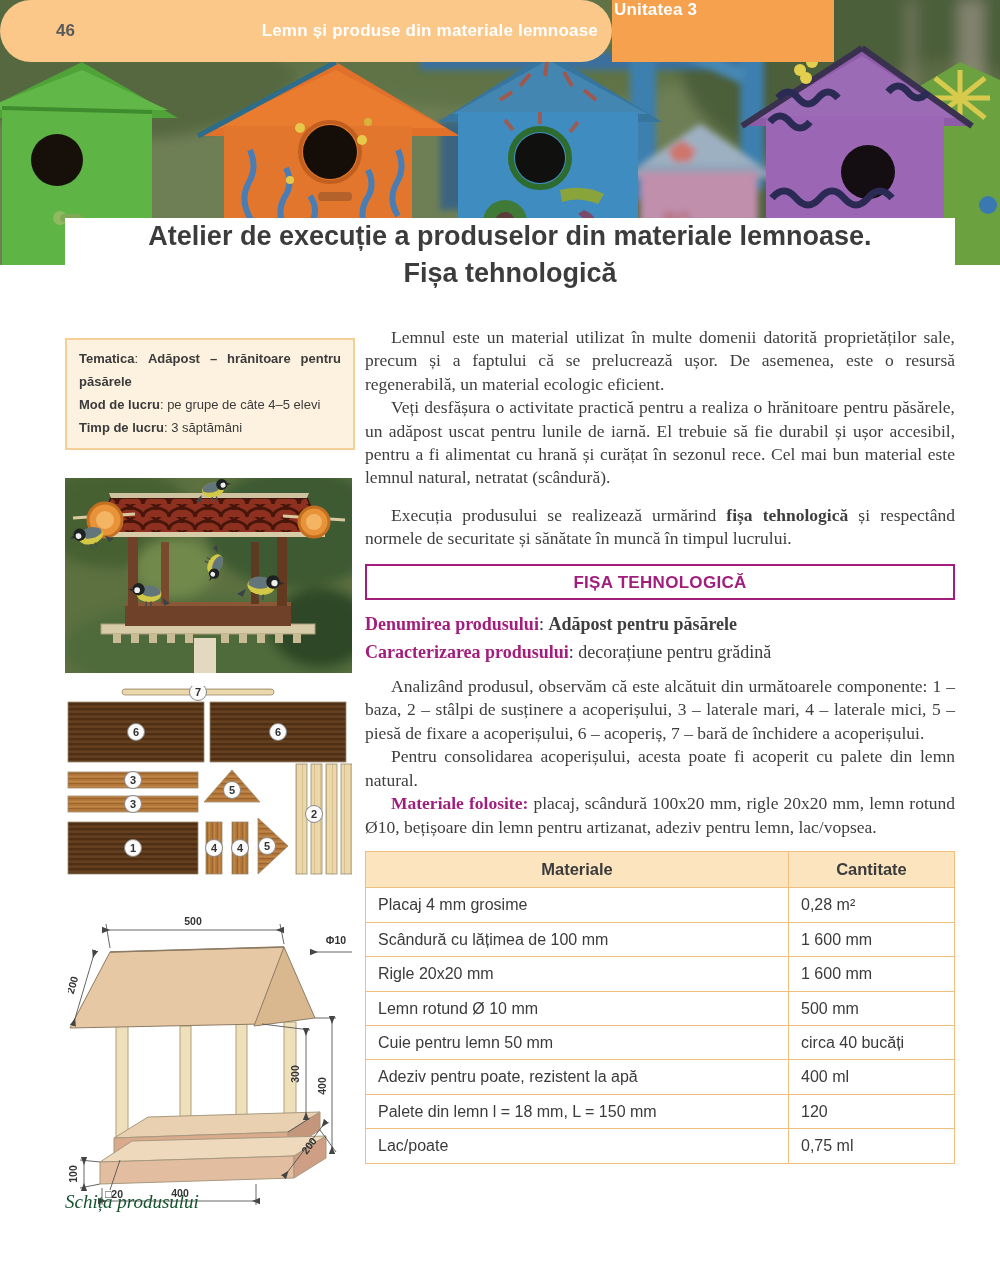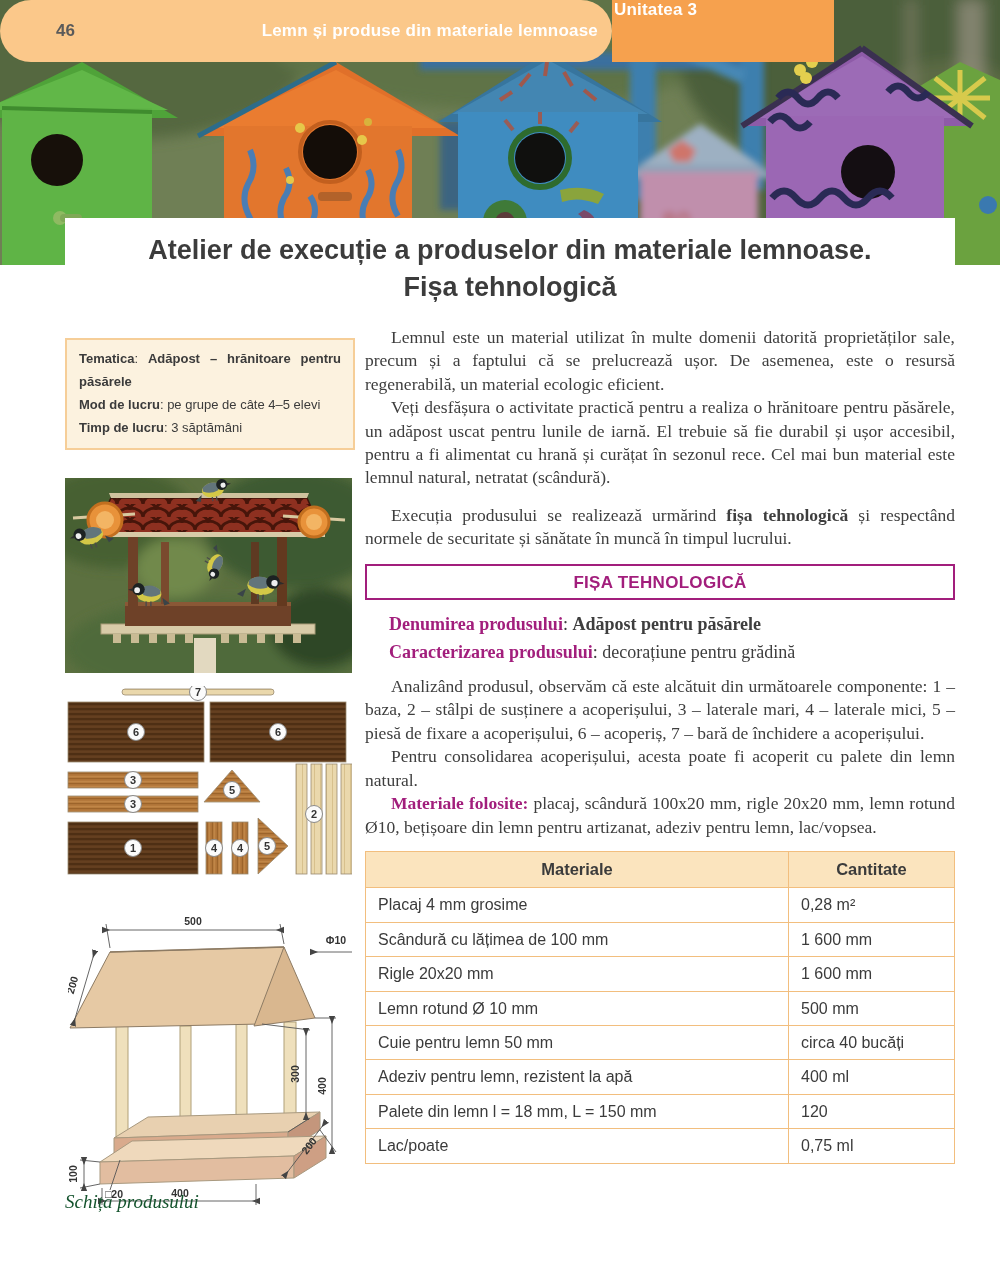--- a/index.html
+++ b/index.html
@@ -12,21 +12,21 @@
   .bar-light{position:absolute;left:0;top:0;width:612px;height:62px;background:#fbc88a;
              display:flex;align-items:center;justify-content:flex-end;padding-right:14px;box-sizing:border-box;border-radius:31px;}
   .bar-dark{position:absolute;left:612px;top:0;width:222px;height:62px;background:#f6a14e;
             display:flex;align-items:flex-start;padding-left:2px;box-sizing:border-box;}
   .page-num{position:absolute;left:56px;top:0;height:62px;display:flex;align-items:center;
             color:#5a5a5a;font-weight:bold;font-size:17px;}
   .bar-title,.bar-unit{color:#ffffff;font-weight:bold;font-size:17px;letter-spacing:.2px;}
 
   
   .title-card{position:absolute;left:65px;top:218px;width:890px;height:100px;background:#ffffff;
-              display:flex;flex-direction:column;align-items:center;justify-content:flex-start;padding-top:14px;box-sizing:border-box;}
+              display:flex;flex-direction:column;align-items:center;justify-content:flex-start;box-sizing:border-box;}
   .title-card h1{margin:0;font-size:27px;line-height:37px;color:#3c3c3c;text-align:center;font-weight:bold;}
 
   
   .info-box{position:absolute;left:65px;top:338px;width:290px;box-sizing:border-box;
             background:#fcf2df;border:2px solid #f6ce98;padding:7px 12px 9px;color:#3b3b3b;
             font-size:13px;line-height:23px;}
   .info-box p{margin:0;text-align:justify;}
   .fig{position:absolute;}
   .fig svg{display:block;}
   .feeder-fig{left:65px;top:478px;}
@@ -39,21 +39,21 @@
   .article{position:absolute;left:365px;top:326px;width:590px;color:#3e3e3e;
            font-family:"Liberation Serif",serif;font-size:17.5px;line-height:23.4px;text-align:justify;}
   .article p.par{margin:0;text-indent:26px;}
   .article p.par.gap{margin-top:14px;}
   .seg-b{font-weight:bold;}
   .seg-accent{color:#a21e7c;font-weight:bold;}
 
   .fisa-box{margin-top:13px;border:2px solid #a21e7c;background:#fff;text-align:center;padding:5px 0 4px;}
   .fisa-box span{font-family:"Liberation Sans",sans-serif;font-weight:bold;font-size:17px;color:#a21e7c;letter-spacing:.3px;}
 
-  .product-rows{margin:11px 0 0 24px;}
+  .product-rows{margin:11px 0 0 0;}
   .prod-line{margin:0;line-height:27.5px;font-size:18px;}
   .prod-label{color:#a21e7c;font-weight:bold;}
   .prod-colon{color:#3e3e3e;}
   .prod-val-b{font-weight:bold;}
 
   .paras-mid{margin-top:9px;}
 
   
   .materials-table{margin-top:12px;width:590px;border-collapse:collapse;
                    font-family:"Liberation Sans",sans-serif;font-size:16px;color:#3b3b3b;}
@@ -505,21 +505,21 @@
           </tr>
           <tr>
             <td class="c1">Lemn rotund Ø 10 mm</td>
             <td class="c2">500 mm</td>
           </tr>
           <tr>
             <td class="c1">Cuie pentru lemn 50 mm</td>
             <td class="c2">circa 40 bucăți</td>
           </tr>
           <tr>
-            <td class="c1">Adeziv pentru lemn, rezistent la apă</td>
+            <td class="c1">Adeziv pentru poate, rezistent la apă</td>
             <td class="c2">400 ml</td>
           </tr>
           <tr>
             <td class="c1">Palete din lemn l = 18 mm, L = 150 mm</td>
             <td class="c2">120</td>
           </tr>
           <tr>
             <td class="c1">Lac/poate</td>
             <td class="c2">0,75 ml</td>
           </tr>

